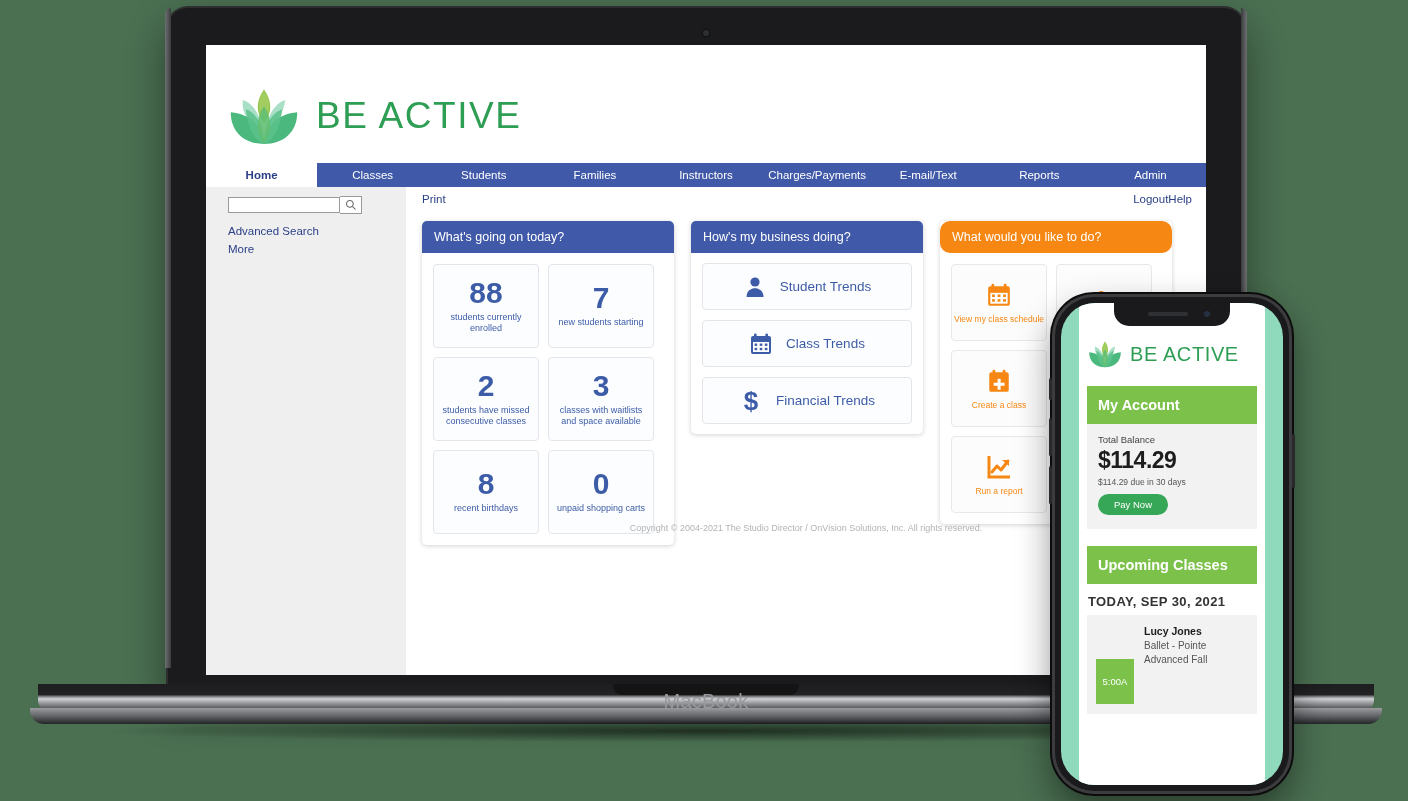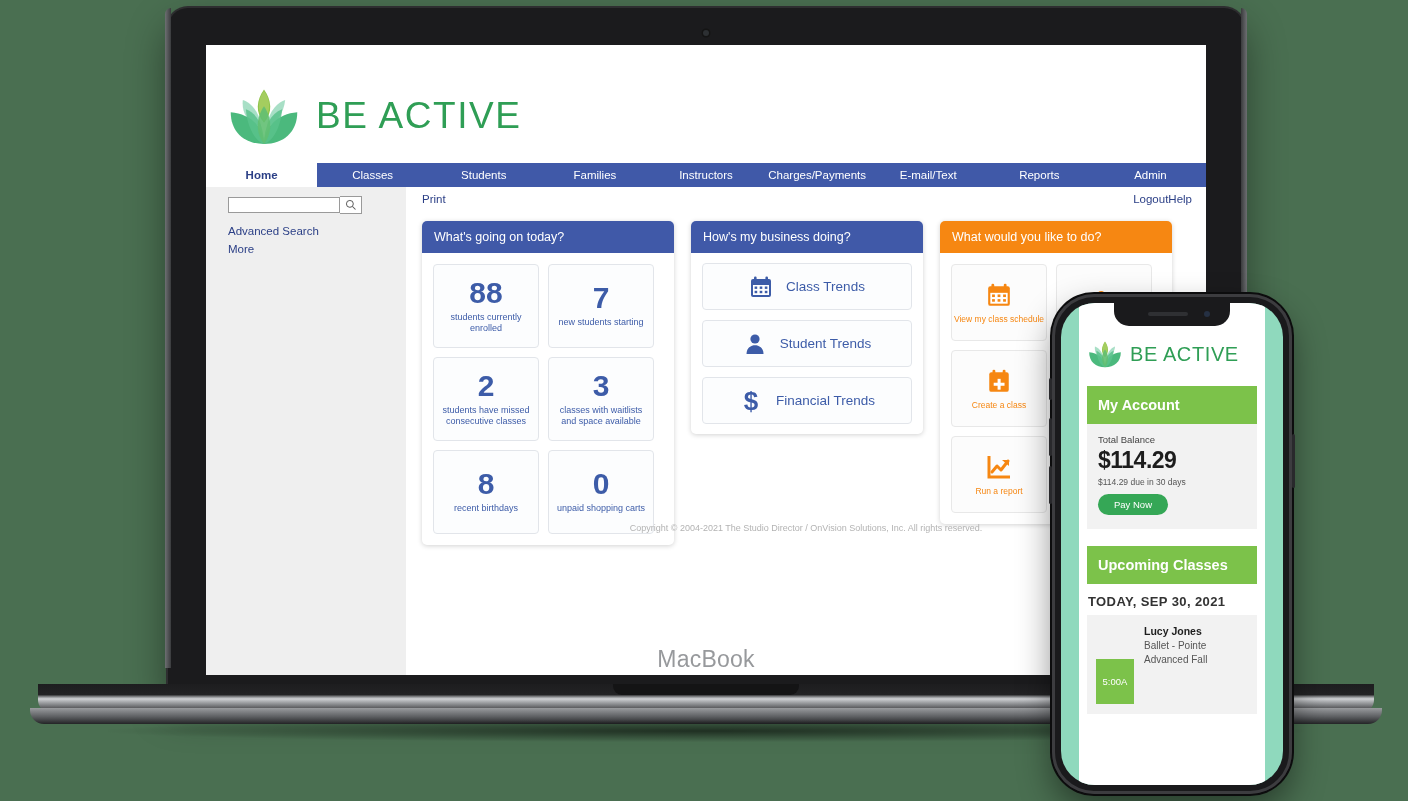--- a/index.html
+++ b/index.html
@@ -49,22 +49,22 @@
   .laptop-foot {
     position:absolute; left:-138px; top:700px; width:1352px; height:16px;
     background: linear-gradient(to bottom,#9a9c9f,#5c5e61 55%,#232426);
     border-radius: 0 0 14px 14px;
   }
   .laptop-shadow{
     position:absolute; left:-60px; top:712px; width:1196px; height:22px;
     background: radial-gradient(ellipse at center, rgba(0,0,0,.55) 0%, rgba(0,0,0,0) 72%);
   }
   .macbook-label{
-    position:absolute; left:0; top:638px; width:1076px; text-align:center;
-    color:#97999c; font-size:23px; letter-spacing:.2px;
+    position:absolute; left:0; top:682px; width:1076px; text-align:center;
+    color:#97999c; font-size:20px; letter-spacing:.2px;
   }
 
   
   .app { width:1000px; height:630px; background:#fff; position:relative; }
   .app-header { height:118px; padding:24px 0 0 20px; display:flex; align-items:center; gap:14px; }
   .logo-mark { width:76px; height:62px; position:relative; flex:0 0 auto; }
   .brand-text { font-size:37px; letter-spacing:1.6px; color:#2f9e55; font-weight:400; }
 
   .navbar { height:24px; background:#4059a8; display:flex; align-items:stretch; }
   .nav-item {
@@ -92,21 +92,21 @@
   .toolbar { height:24px; display:flex; align-items:center; padding:0 14px 0 16px; }
   .toolbar a { color:#2b3f86; font-size:11.5px; text-decoration:none; cursor:pointer; }
   .toolbar .spacer { flex:1; }
   .toolbar .right-links { display:flex; }
 
   .panels { display:flex; gap:17px; padding:10px 0 0 16px; align-items:flex-start; }
 
   .panel { background:#fff; border-radius:5px; box-shadow:0 1px 5px rgba(0,0,0,.18); overflow:hidden; }
   .panel-head { color:#fff; font-size:12.5px; padding:9px 12px; font-weight:400; }
   .panel-blue .panel-head { background:#4059a8; }
-  .panel-orange .panel-head { background:#f68712; }
+  .panel-orange .panel-head { background:#f68712;border-radius:10px; }
 
   
   .panel-today { width:252px; }
   .stat-grid { display:flex; flex-wrap:wrap; gap:9px; padding:11px; }
   .stat-card {
     width:106px; height:84px; border:1px solid #e2e5ea; border-radius:4px; background:#fcfdfe;
     display:flex; flex-direction:column; align-items:center; justify-content:center; cursor:pointer;
   }
   .stat-num { font-size:30px; font-weight:bold; color:#3d5ca8; line-height:1; margin-bottom:4px; }
   .stat-lbl { font-size:9px; color:#3d5ca8; text-align:center; line-height:1.25; padding:0 5px; }
@@ -275,41 +275,41 @@
                       <div class="stat-lbl">unpaid shopping carts</div>
                     </div>
                   </div>
                 </div>
 
                 <div class="panel panel-blue panel-biz">
                   <div class="panel-head">How's my business doing?</div>
                   <div class="trend-list">
                     <div class="trend-btn">
                       <svg width="24" height="24" viewBox="0 0 24 24">
+                        <circle cx="12" cy="7" r="4.6" fill="#3d5ca8"></circle>
+                        <path d="M3.5 22 C3.5 15.8 8 13.2 12 13.2 C16 13.2 20.5 15.8 20.5 22 Z" fill="#3d5ca8"></path>
+                      </svg>
+                      <span class="trend-lbl">Student Trends</span>
+                    </div>
+                    <div class="trend-btn">
+                      <svg width="24" height="24" viewBox="0 0 24 24">
                         <rect x="2" y="4" width="20" height="18" rx="2" fill="#3d5ca8"></rect>
                         <rect x="5" y="1.5" width="2.6" height="4.5" rx="1.2" fill="#3d5ca8"></rect>
                         <rect x="16.4" y="1.5" width="2.6" height="4.5" rx="1.2" fill="#3d5ca8"></rect>
                         <rect x="4" y="10" width="16" height="10" fill="#fff"></rect>
                         <g fill="#3d5ca8">
                           <rect x="5.6" y="11.5" width="2.6" height="2.4"></rect>
                             <rect x="10.7" y="11.5" width="2.6" height="2.4"></rect>
                             <rect x="15.8" y="11.5" width="2.6" height="2.4"></rect>
                           <rect x="5.6" y="15.8" width="2.6" height="2.4"></rect>
                             <rect x="10.7" y="15.8" width="2.6" height="2.4"></rect>
                             <rect x="15.8" y="15.8" width="2.6" height="2.4"></rect>
                         </g>
                       </svg>
                       <span class="trend-lbl">Class Trends</span>
-                    </div>
-                    <div class="trend-btn">
-                      <svg width="24" height="24" viewBox="0 0 24 24">
-                        <circle cx="12" cy="7" r="4.6" fill="#3d5ca8"></circle>
-                        <path d="M3.5 22 C3.5 15.8 8 13.2 12 13.2 C16 13.2 20.5 15.8 20.5 22 Z" fill="#3d5ca8"></path>
-                      </svg>
-                      <span class="trend-lbl">Student Trends</span>
                     </div>
                     <div class="trend-btn">
                       <svg width="24" height="26" viewBox="0 0 24 26">
                         <text x="12" y="22" font-family="Liberation Sans, sans-serif" font-size="26" font-weight="bold" fill="#3d5ca8" text-anchor="middle">$</text>
                       </svg>
                       <span class="trend-lbl">Financial Trends</span>
                     </div>
                   </div>
                 </div>
 

